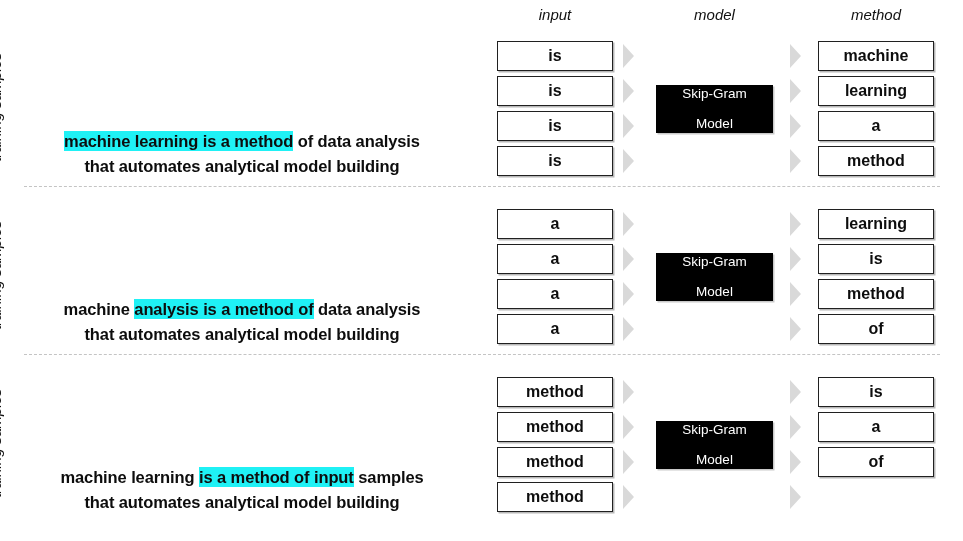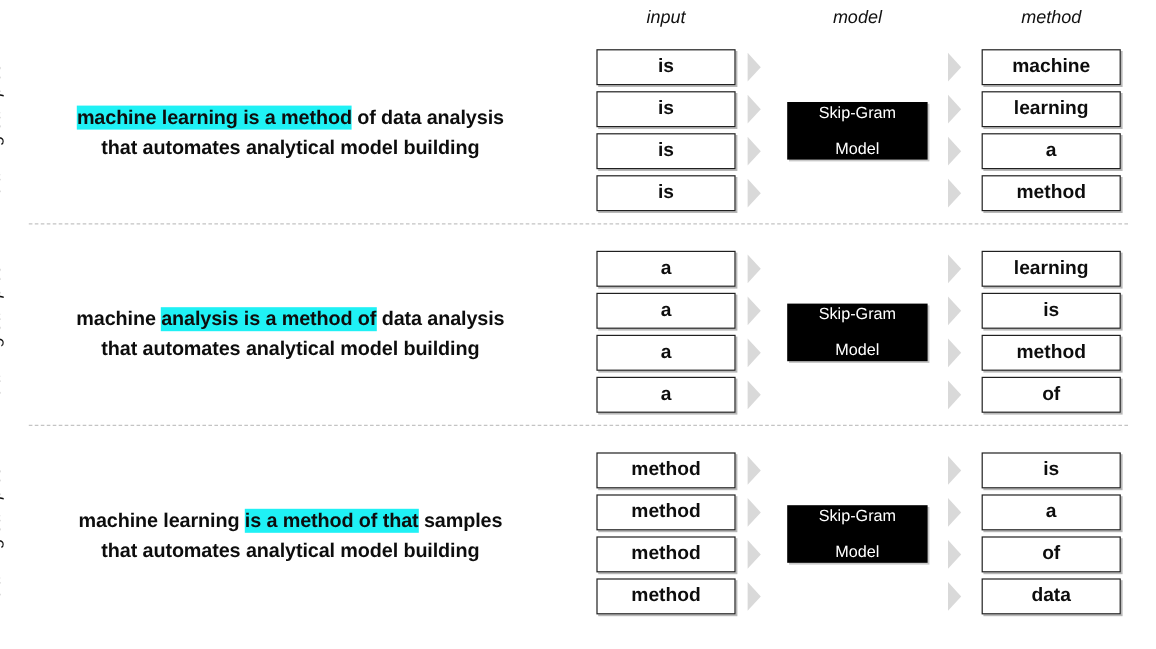--- a/index.html
+++ b/index.html
@@ -54,20 +54,21 @@
   .sentence {
     position: absolute;
     left: 36px;
     width: 412px;
     text-align: center;
     font-size: 16.5px;
     font-weight: bold;
     line-height: 25px;
     color: #0d0d0d;
     letter-spacing: -0.1px;
+    margin-top: 43px;
   }
   .sentence .hl {
     background: #1ff1f5;
     padding: 1px 0;
     box-decoration-break: clone;
     -webkit-box-decoration-break: clone;
   }
 
   
   .wbox {
@@ -261,21 +262,21 @@
   <div class="wbox output" style="top: 209px;">learning</div>
   <div class="wbox output" style="top: 244px;">is</div>
   <div class="wbox output" style="top: 279px;">method</div>
   <div class="wbox output" style="top: 314px;">of</div>
 
   <div class="sep" style="top: 354px;"></div>
 
   <div class="vlabel" style="top: 506px;">training samples</div>
 
   <div class="sentence" style="top: 422px;">
-    <span>machine learning </span><span class="hl">is a method of that</span><span> samples</span><br>
+    <span>machine learning </span><span class="hl">is a method of input</span><span> samples</span><br>
     <span>that automates analytical model building</span>
   </div>
 
   <div class="wbox input" style="top: 377px;">method</div>
   <div class="wbox input" style="top: 412px;">method</div>
   <div class="wbox input" style="top: 447px;">method</div>
   <div class="wbox input" style="top: 482px;">method</div>
 
   <div class="chev" style="left: 622px; top: 379px;">
       <svg width="13" height="26" viewBox="0 0 13 26">
@@ -320,15 +321,14 @@
     </div>
   <div class="chev" style="left: 789px; top: 484px;">
       <svg width="13" height="26" viewBox="0 0 13 26">
         <path d="M1 1 L12 13 L1 25 Z" fill="#d9d9d9"></path>
       </svg>
     </div>
 
   <div class="wbox output" style="top: 377px;">is</div>
   <div class="wbox output" style="top: 412px;">a</div>
   <div class="wbox output" style="top: 447px;">of</div>
-  <div class="wbox output" style="top: 482px;">data</div>
 
 </div>
 
 </body></html>

